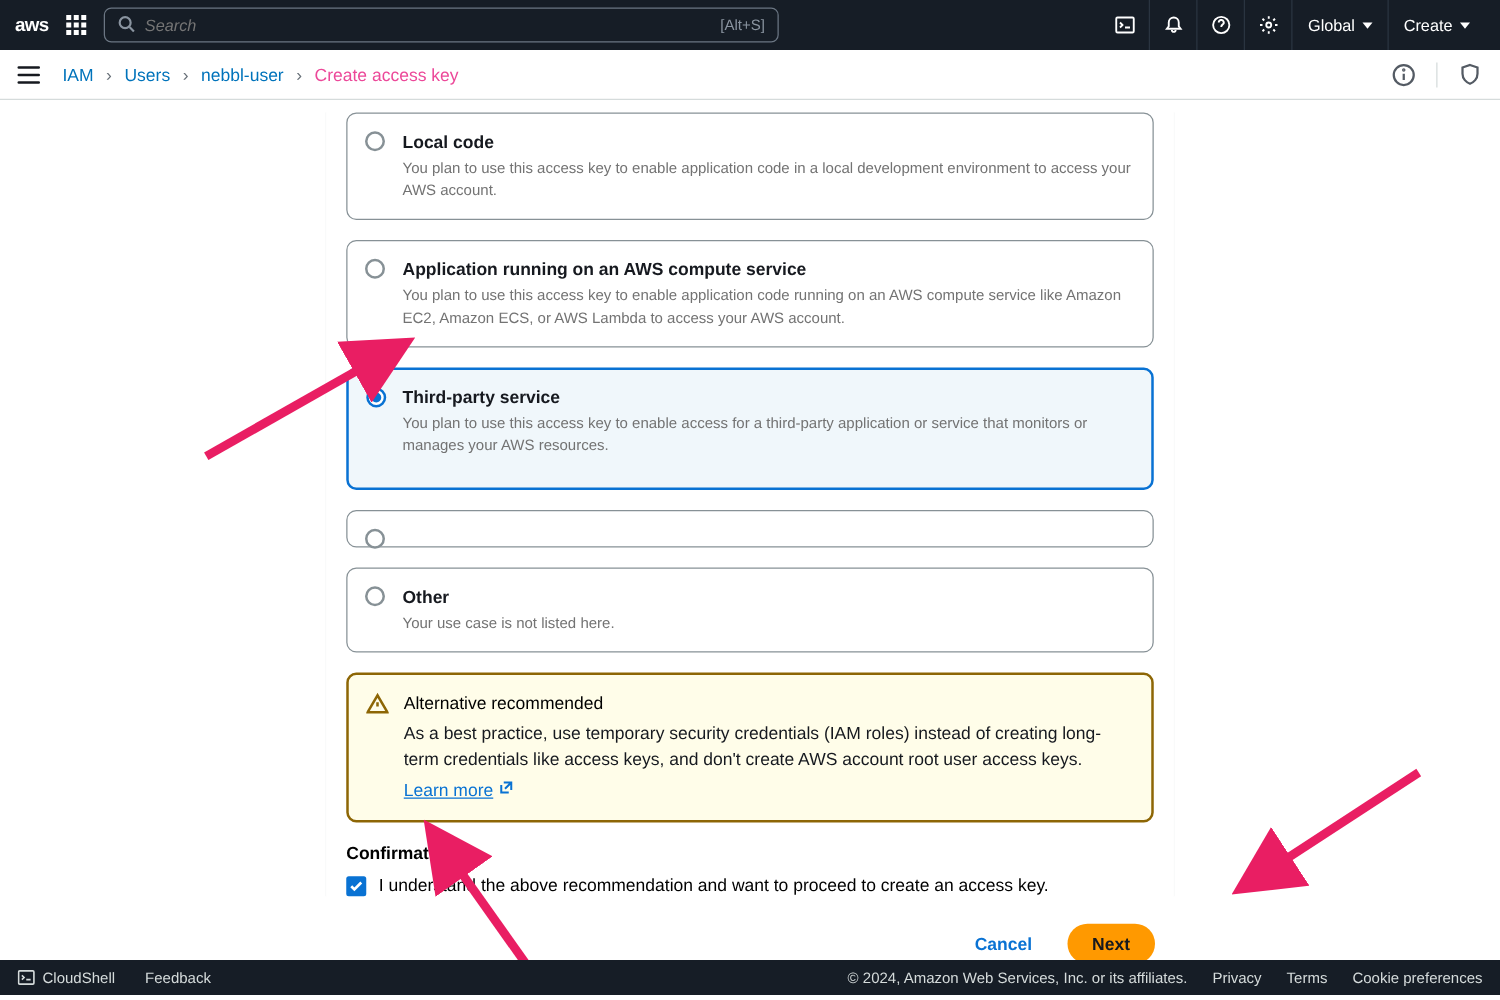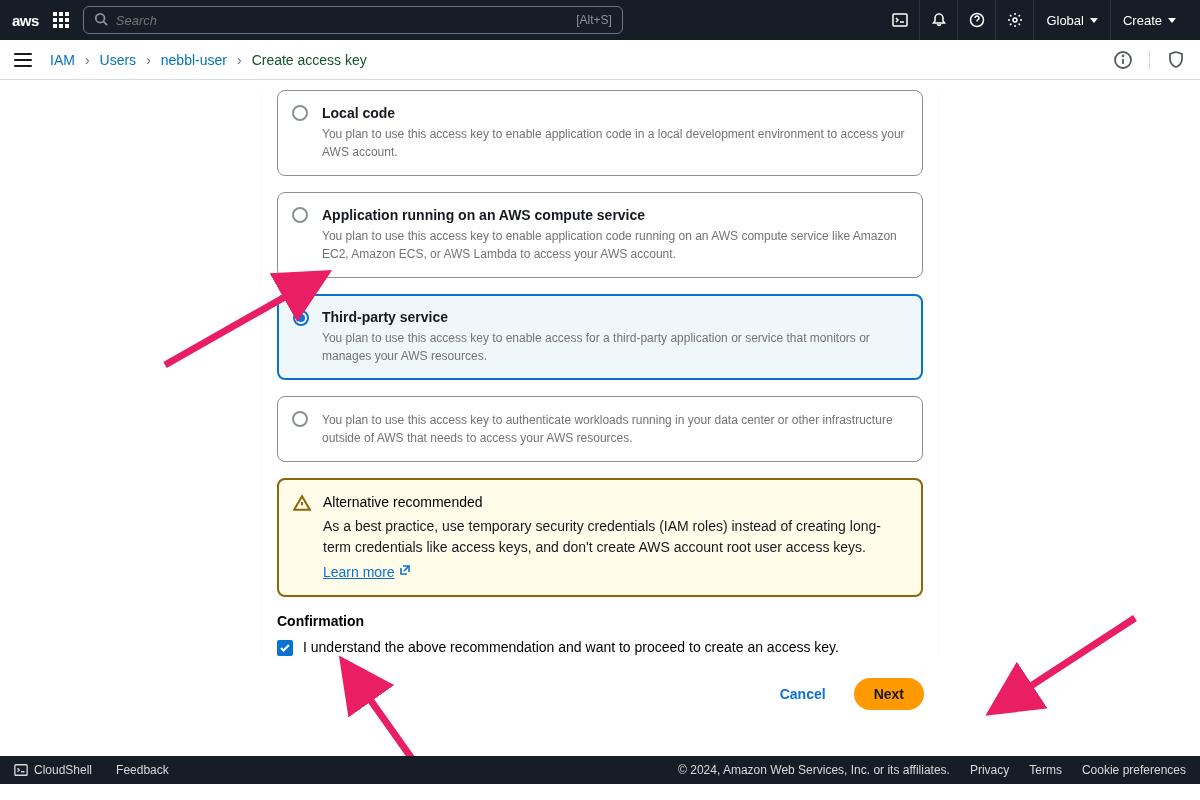--- a/index.html
+++ b/index.html
@@ -19,29 +19,29 @@
 .nav-icon:first-child{border-left:0}
 .nav-text{padding:0 12px;height:40px;display:flex;align-items:center;font-size:13px;cursor:pointer;border-left:1px solid #2a3440;gap:6px}
 .caret-down{width:0;height:0;border-left:4px solid transparent;border-right:4px solid transparent;border-top:5px solid #fff}
 
 .sub-nav{height:40px;border-bottom:1px solid #d5dbdb;display:flex;align-items:center;padding:12px 14px}
 .hamburger{width:18px;height:14px;display:flex;flex-direction:column;justify-content:space-between;margin-right:18px;cursor:pointer}
 .hamburger span{height:2px;background:#16191f;border-radius:1px}
 .crumbs{display:flex;align-items:center;gap:10px;font-size:14px}
 .crumbs a{color:#0073bb;text-decoration:none;cursor:pointer}
 .crumbs .sep{color:#687078}
-.crumbs .current{color:#14532d}
+.crumbs .current{color:#ec4899}
 .sub-right{margin-left:auto;display:flex;align-items:center;gap:16px}
 .sub-right .ico{width:20px;height:20px;color:#545b64;cursor:pointer}
 .sub-right .divider{width:1px;height:20px;background:#d5dbdb}
 
 .content{position:absolute;top:80px;left:0;right:0;bottom:28px;overflow:hidden;background:#fff}
 .panel{width:680px;margin:0 auto;background:#fff;border-left:1px solid #d5dbdb22;border-right:1px solid #d5dbdb22;position:relative}
 .option-card{border:1px solid #879196;border-radius:8px;padding:14px 16px 14px 44px;margin:10px 16px 16px 16px;position:relative;cursor:pointer;background:#fff}
-.option-card.selected{border:2px solid #0972d3;background:#f0f7fb;padding:13px 15px 13px 43px}
+.option-card.selected{border:2px solid #0972d3;background:#f0f7fb;padding:13px 15px 25px 43px}
 .option-card .radio{position:absolute;left:14px;top:14px;width:16px;height:16px;border:2px solid #879196;border-radius:50%;background:#fff}
 .option-card.selected .radio{border-color:#0972d3}
 .option-card.selected .radio::after{content:"";position:absolute;left:2px;top:2px;width:8px;height:8px;background:#0972d3;border-radius:50%}
 .option-card h4{font-size:14px;font-weight:700;color:#16191f;margin-bottom:4px}
 .option-card p{font-size:12px;color:#737373;line-height:1.5}
 
 .alert{margin:16px 16px 0 16px;border:2px solid #8d6605;border-radius:8px;background:#fffde9;padding:14px 16px 14px 44px;position:relative}
 .alert .warn-icon{position:absolute;left:14px;top:14px;color:#8d6605}
 .alert h4{font-size:14px;font-weight:400;margin-bottom:6px}
 .alert p{font-size:14px;line-height:1.5;color:#16191f}
@@ -49,21 +49,21 @@
 
 .confirm{margin:16px 16px 0 16px}
 .confirm h5{font-size:14px;font-weight:700;margin-bottom:10px}
 .confirm label{display:flex;align-items:flex-start;gap:10px;font-size:14px;cursor:pointer}
 .confirm .chk{width:16px;height:16px;background:#0972d3;border-radius:2px;flex-shrink:0;display:flex;align-items:center;justify-content:center;margin-top:1px}
 
 .btns{width:680px;margin:22px auto 0 auto;display:flex;justify-content:flex-end;gap:12px;padding:0 16px}
 .btn-cancel{background:transparent;border:0;color:#0972d3;font-weight:700;font-size:14px;padding:8px 16px;cursor:pointer}
 .btn-next{background:#ff9900;border:0;color:#16191f;font-weight:700;font-size:14px;padding:8px 20px;border-radius:20px;cursor:pointer}
 
-.footer{position:absolute;bottom:16px;left:0;right:0;height:28px;background:#161d26;color:#d5dbdb;display:flex;align-items:center;padding:0 14px;font-size:12px}
+.footer{position:absolute;bottom:4px;left:0;right:0;height:28px;background:#161d26;color:#d5dbdb;display:flex;align-items:center;padding:0 14px;font-size:12px}
 .footer .fitem{margin-right:24px;display:flex;align-items:center;gap:6px;cursor:pointer}
 .footer .fspacer{flex:1}
 .footer .flink{margin-left:20px;cursor:pointer}
 
 .arrow{position:absolute;pointer-events:none}
 .arrow svg{overflow:visible}
 </style>
 </head>
 <body>
 
@@ -174,23 +174,27 @@
     </div>
 
     <div class="option-card selected">
       <span class="radio"></span>
       <h4>Third-party service</h4>
       <p>You plan to use this access key to enable access for a third-party application or service that monitors or manages your AWS resources.</p>
     </div>
 
     <div class="option-card">
       <span class="radio"></span>
-      <p>You plan to use this access key to authenticate workloads running in your data center or other infrastructure outside of AWS that needs to access your AWS resources.</p>
-    </div>
-
+    </div>
+
+    <div class="option-card">
+      <span class="radio"></span>
+      <h4>Other</h4>
+      <p>Your use case is not listed here.</p>
+    </div>
 
     <div class="alert">
       <span class="warn-icon">
         <svg width="18" height="18" viewBox="0 0 16 16" fill="none" stroke="#8d6605" stroke-width="1.8">
             <path d="M8 2 1 14h14L8 2zM8 7v3M8 12h.01"></path>
           </svg>
       </span>
       <h4>Alternative recommended</h4>
       <p>As a best practice, use temporary security credentials (IAM roles) instead of creating long-term credentials like access keys, and don't create AWS account root user access keys.</p>
       <a href="#">

